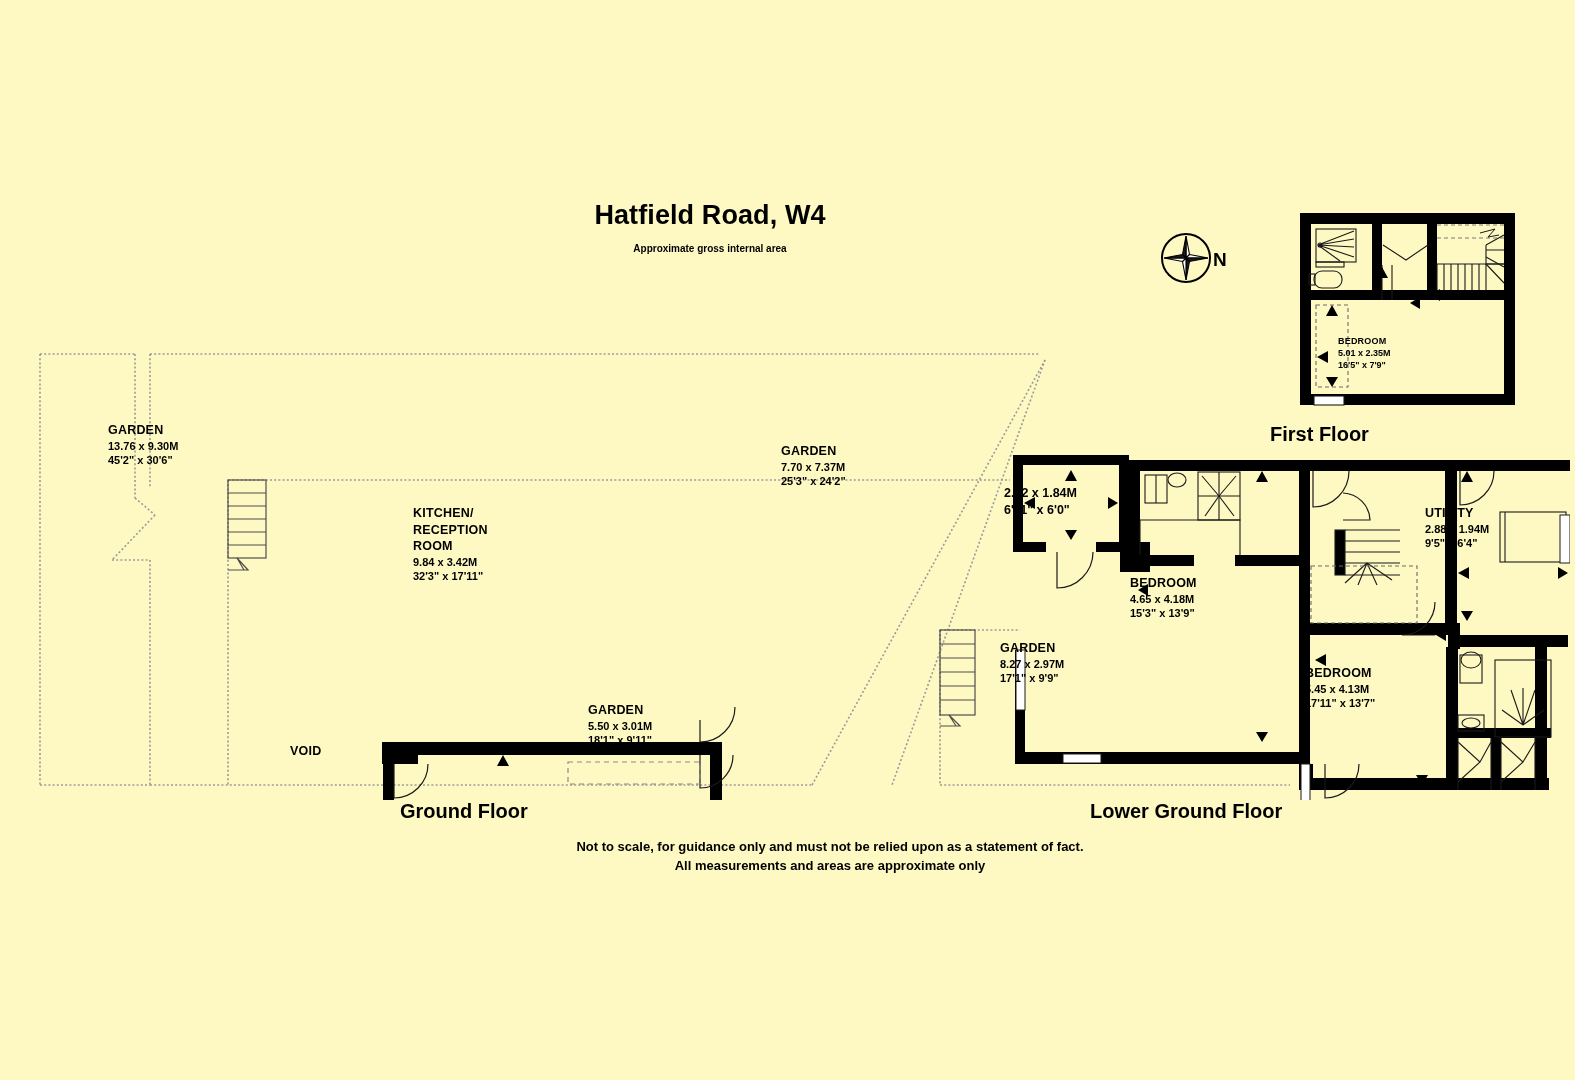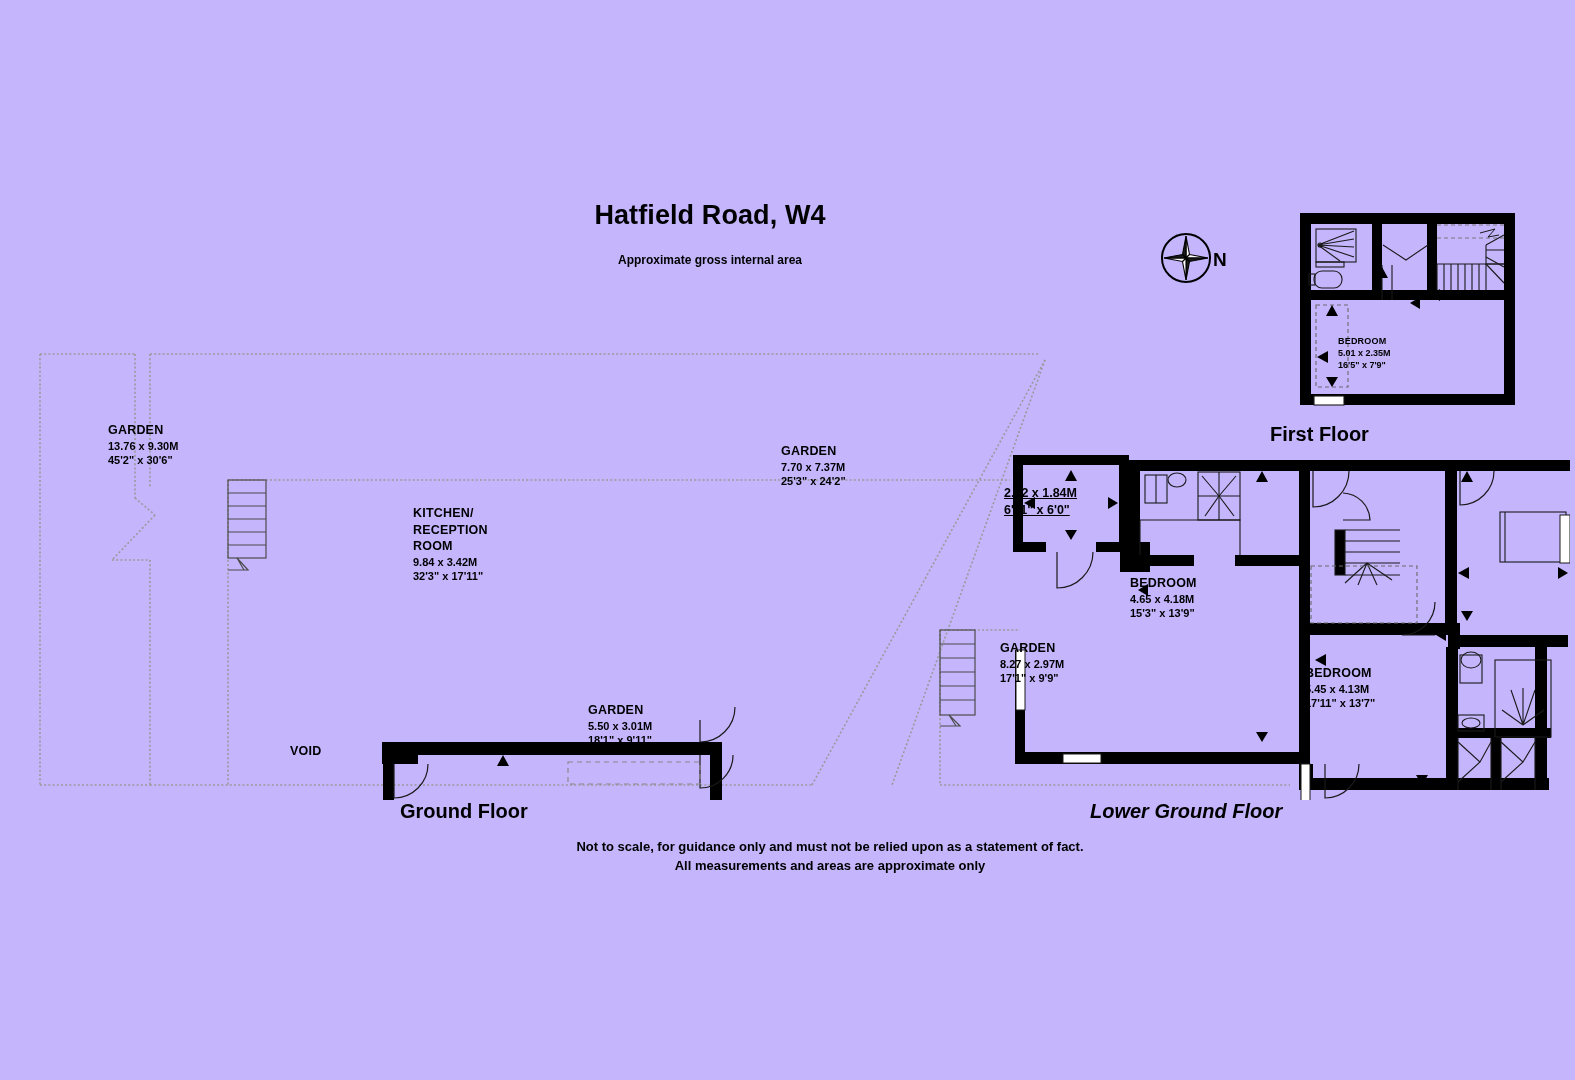--- a/index.html
+++ b/index.html
@@ -5,41 +5,41 @@
   * { box-sizing: border-box; }
   html, body {
     margin: 0; padding: 0;
     background: #ffffff;
     font-family: "Liberation Sans", sans-serif;
   }
   #page {
     position: relative;
     width: 1575px;
     height: 1080px;
-    background: #c4b5fd;
+    background: #fef9c3;
     overflow: hidden;
   }
   .abs { position: absolute; }
 
   
   #title-block {
     left: 0; top: 200px; width: 1420px;
     text-align: center;
   }
   #plan-title {
     font-size: 27px;
     font-weight: bold;
     color: #000;
     letter-spacing: 0.1px;
   }
   #subtitle {
-    font-size: 12px;
-    font-weight: bold;
-    color: #000;
-    margin-top: 22px;
+    font-size: 10px;
+    font-weight: bold;
+    color: #000;
+    margin-top: 12px;
   }
   #area-line {
     font-size: 17.5px;
     font-weight: bold;
     color: #000;
     margin-top: 14px;
   }
 
   
   .floor-label {
@@ -376,21 +376,21 @@
       <polygon points="487,293 493,304 481,304"></polygon>
       <polygon points="587,141 593,152 581,152"></polygon>
       <polygon points="587,291 593,281 581,281"></polygon>
       <polygon points="578,243 589,249 589,237"></polygon>
       <polygon points="688,243 678,249 678,237"></polygon>
       <polygon points="542,455 548,445 536,445"></polygon>
       <polygon points="258,260 268,266 268,254"></polygon>
     </g>
   </svg>
 
-  <div class="abs room-label sm" style="left:1004px; top:485px; width:140px;text-decoration:underline;">
+  <div class="abs room-label sm" style="left:1004px; top:485px; width:140px;">
     <div class="rdim" style="font-size:12.5px;">2.12 x 1.84M</div>
     <div class="rdim" style="font-size:12.5px;">6'11" x 6'0"</div>
   </div>
 
   <div class="abs room-label" style="left:1000px; top:640px; width:150px;">
     <div class="rname">GARDEN</div>
     <div class="rdim">8.27 x 2.97M</div>
     <div class="rdim">17'1" x 9'9"</div>
   </div>
 
@@ -399,22 +399,27 @@
     <div class="rdim">4.65 x 4.18M</div>
     <div class="rdim">15'3" x 13'9"</div>
   </div>
 
   <div class="abs room-label" style="left:1305px; top:665px; width:165px;">
     <div class="rname">BEDROOM</div>
     <div class="rdim">5.45 x 4.13M</div>
     <div class="rdim">17'11" x 13'7"</div>
   </div>
 
-
-  <div class="abs floor-label" style="left:1090px; top:800px; width:300px;font-style:italic;">Lower Ground Floor</div>
+  <div class="abs room-label" style="left:1425px; top:505px; width:150px;">
+    <div class="rname">UTILITY</div>
+    <div class="rdim">2.88 x 1.94M</div>
+    <div class="rdim">9'5" x 6'4"</div>
+  </div>
+
+  <div class="abs floor-label" style="left:1090px; top:800px; width:300px;">Lower Ground Floor</div>
 
   <svg class="abs" style="left:1280px; top:205px;" width="260" height="210">
     <g fill="#000000">
 
       <rect x="20" y="8" width="215" height="11"></rect>
       <rect x="20" y="8" width="11" height="192"></rect>
       <rect x="224" y="8" width="11" height="192"></rect>
       <rect x="20" y="189" width="215" height="11"></rect>
 
       <rect x="20" y="85" width="82" height="10"></rect>

